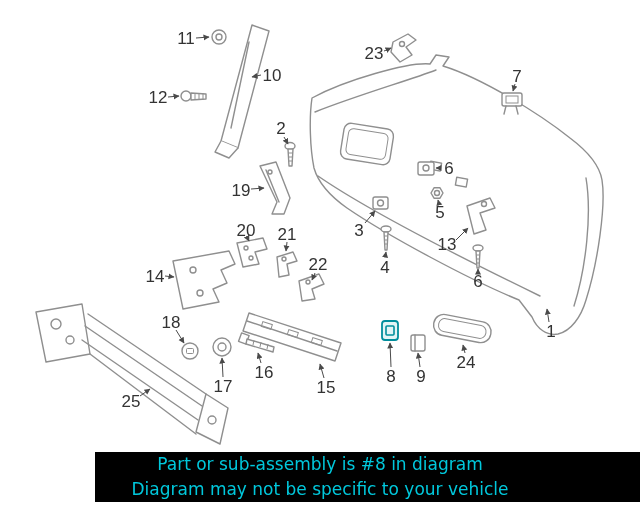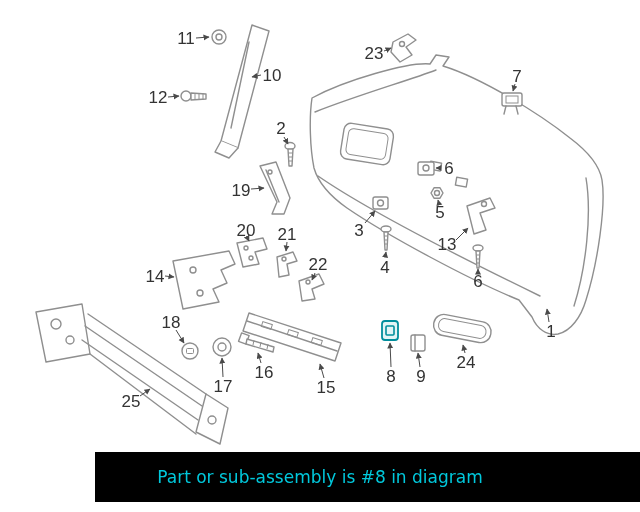--- a/index.html
+++ b/index.html
@@ -253,15 +253,16 @@
       <text class="num" x="374" y="53">23</text>
       <text class="num" x="466" y="362">24</text>
       <text class="num" x="131" y="401">25</text>
       <text class="num" x="478" y="281">6</text>
     </g>
   </svg>
 
   <div class="banner"></div>
   <div class="banner-text">
     <div>Part or sub-assembly is #8 in diagram</div>
+    <div>Diagram may not be specific to your vehicle</div>
   </div>
 
 </div>
 
 </body></html>

